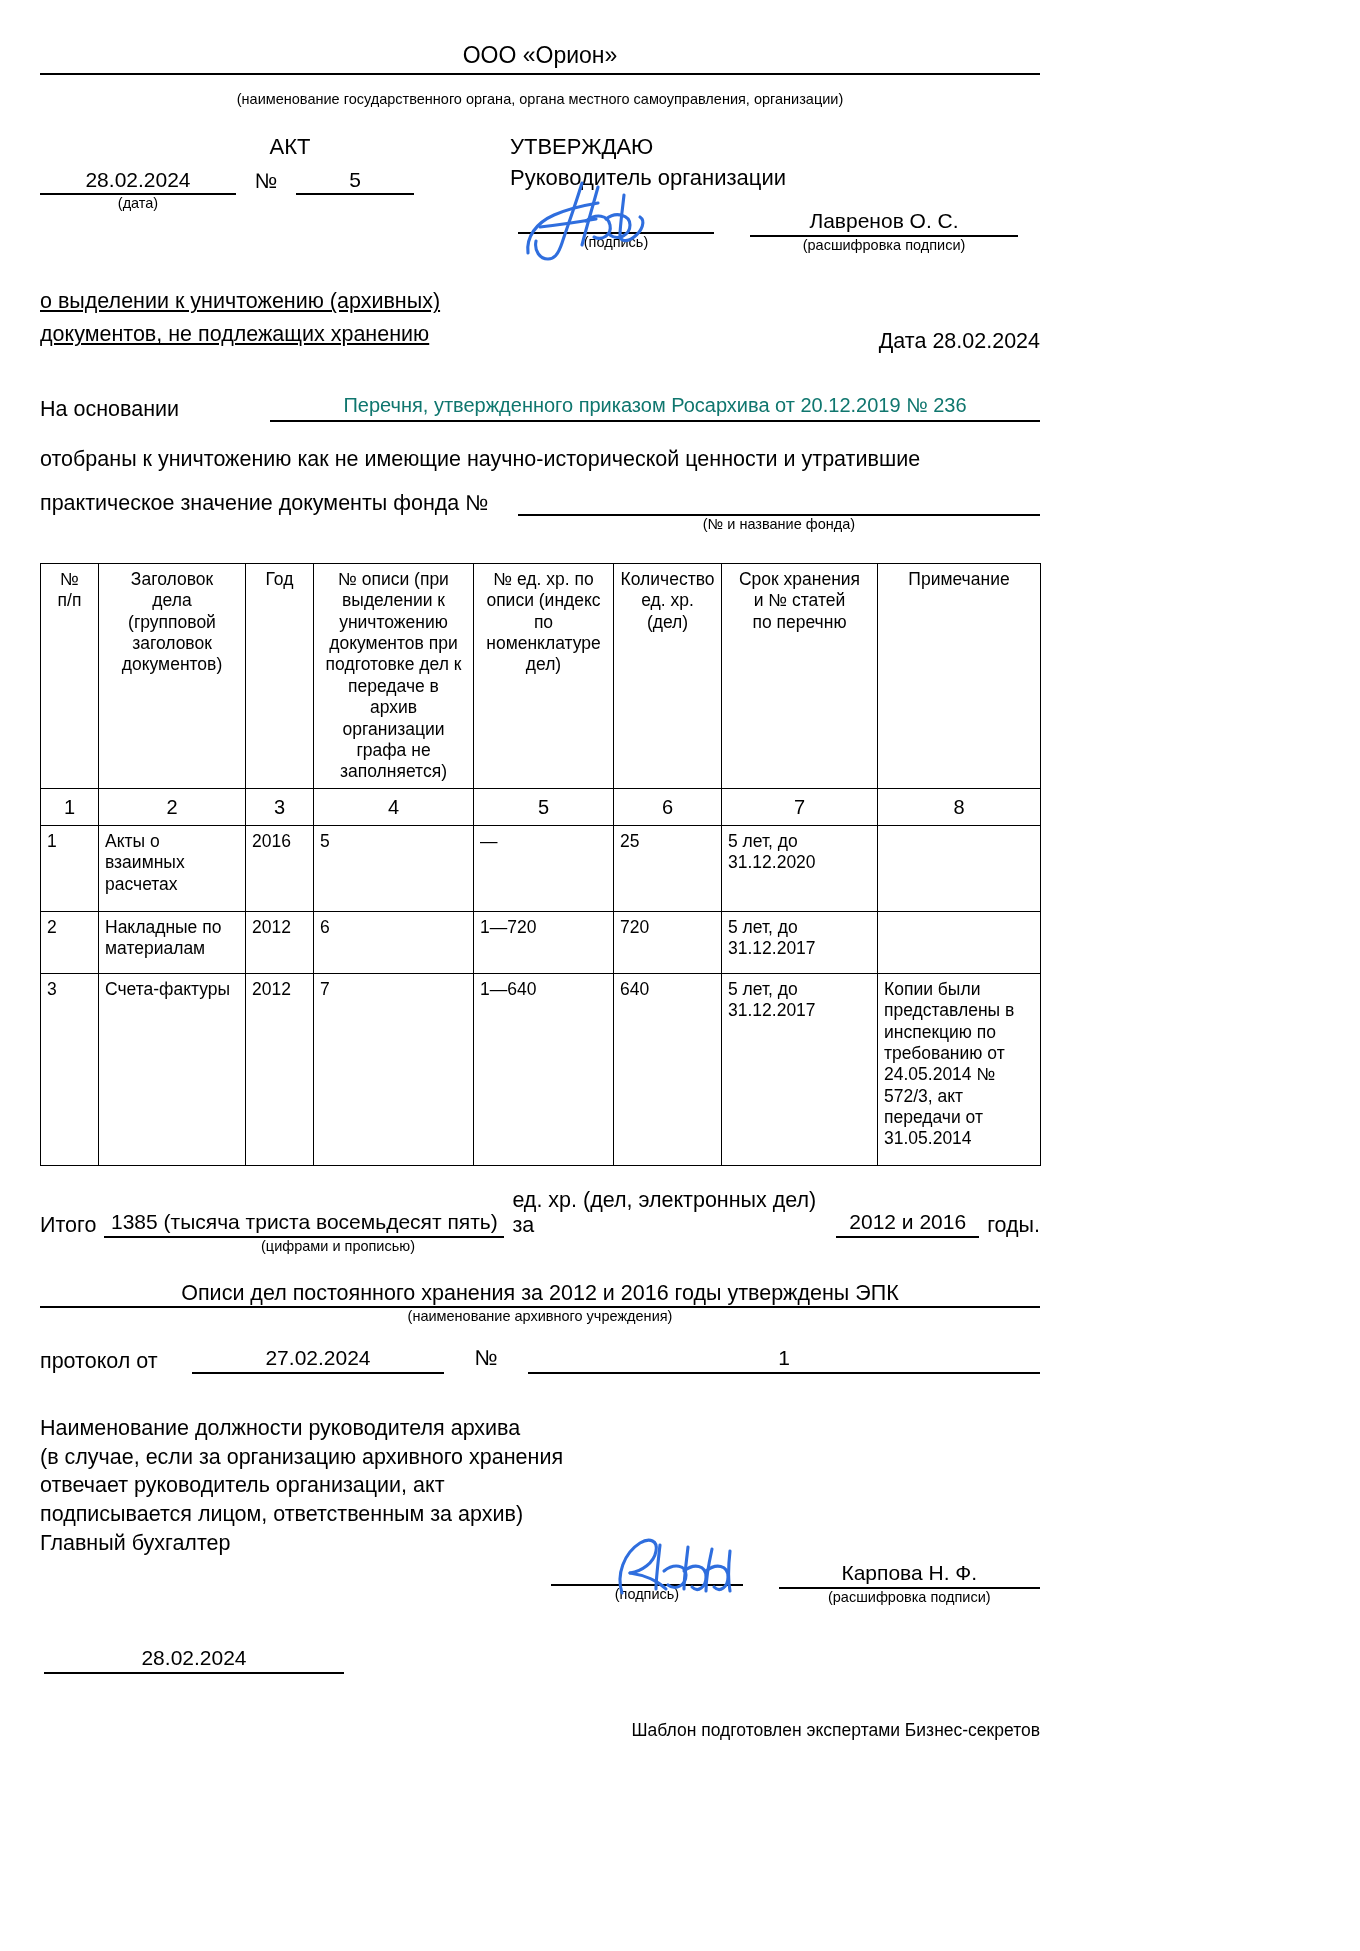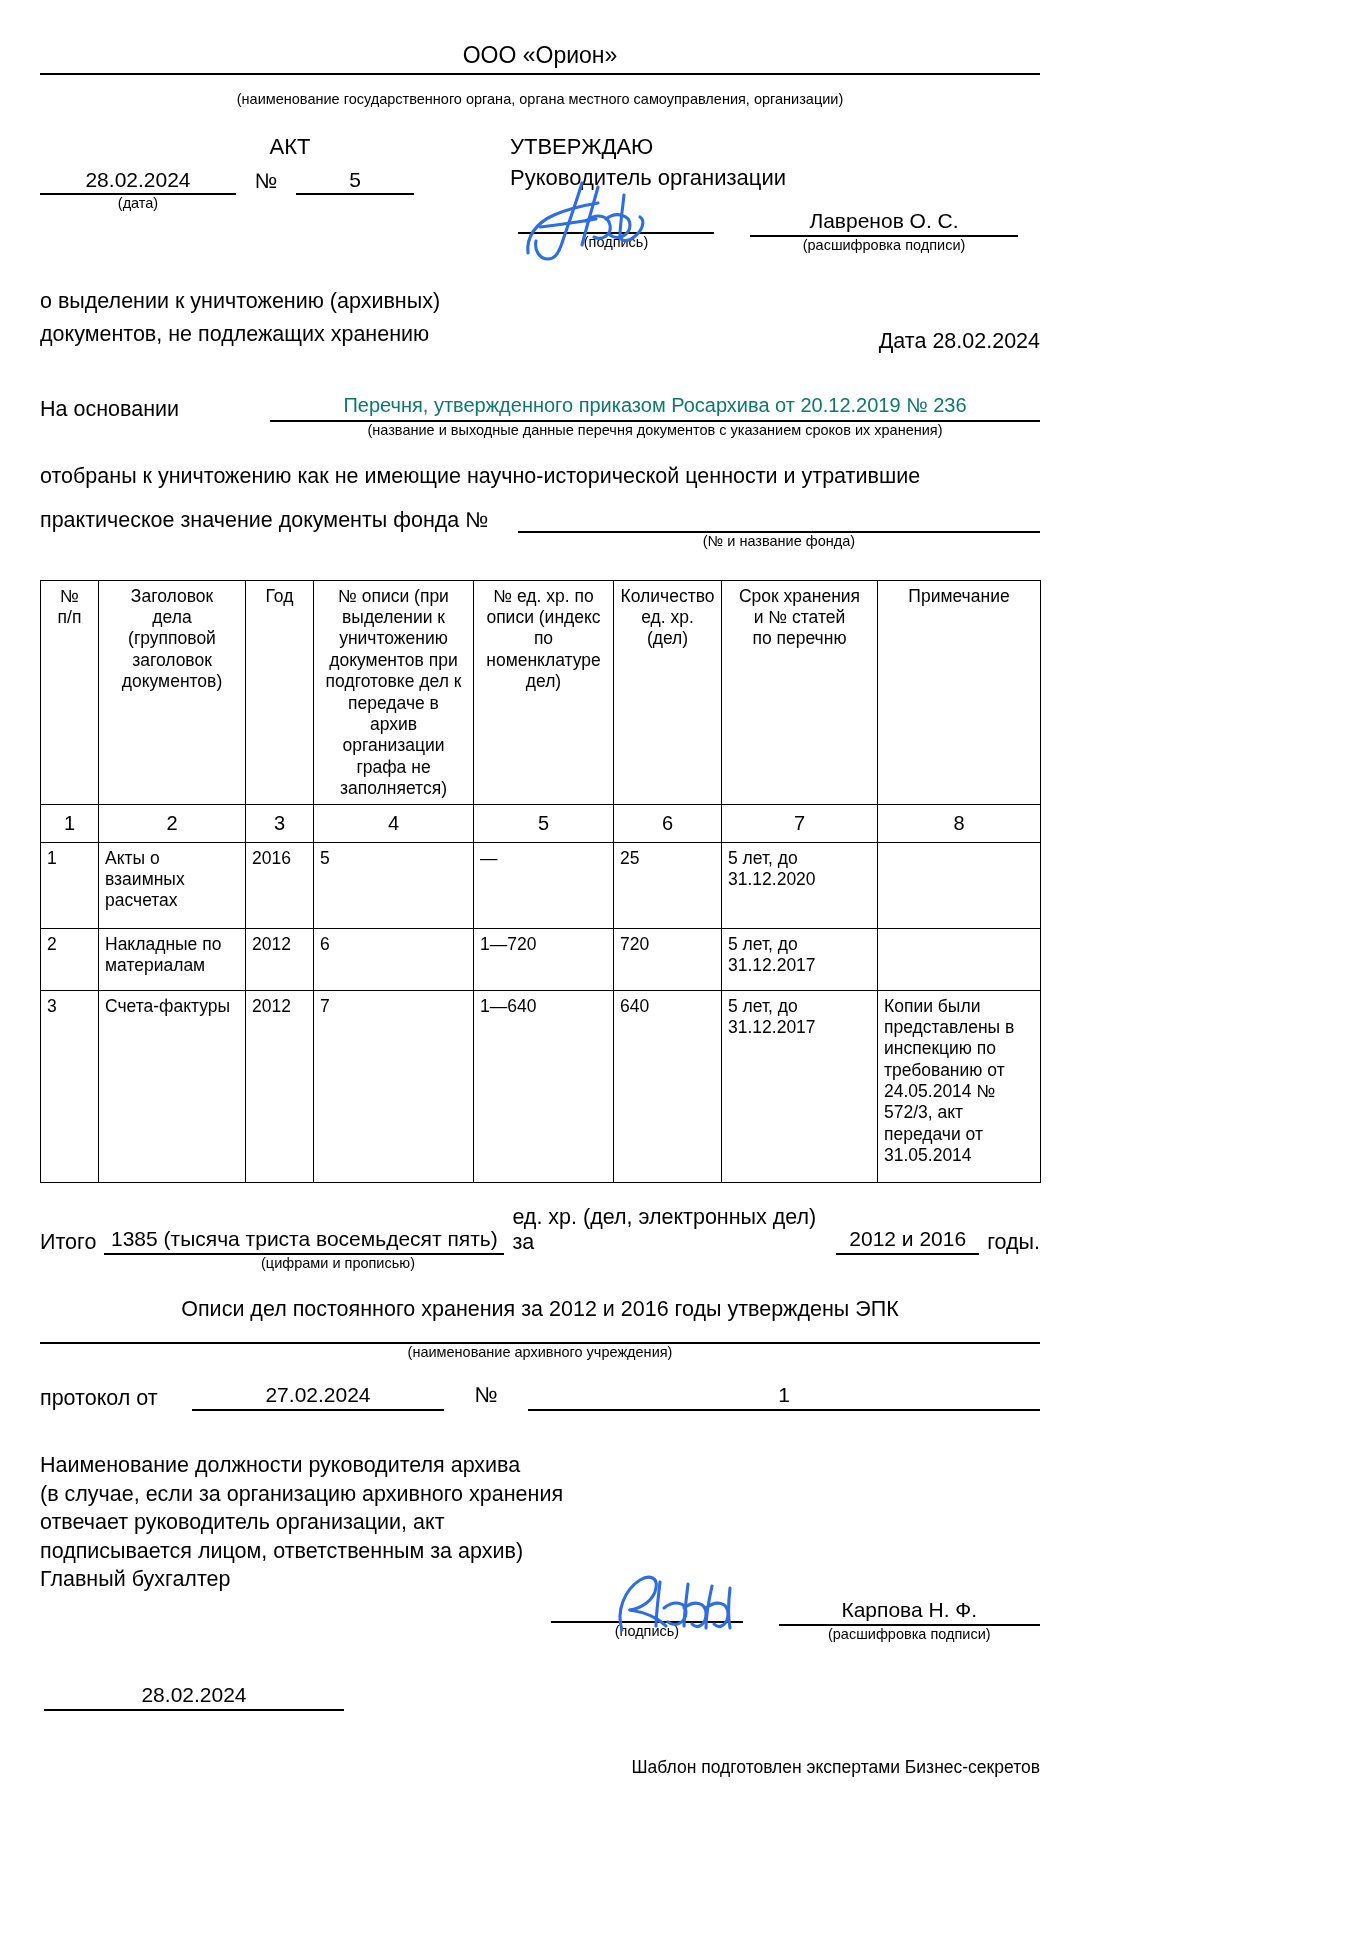--- a/index.html
+++ b/index.html
@@ -118,20 +118,21 @@
 
   .sign-svg {
     position: absolute;
     pointer-events: none;
   }
 
   .subject {
     font-size: 21.5px;
     line-height: 1.35;
     margin-top: 34px;
+    text-decoration: underline;
   }
   .date-approve {
     font-size: 21.5px;
   }
 
   
   .osn-row {
     display: flex;
     align-items: flex-end;
     margin-top: 40px;
@@ -205,21 +206,21 @@
   .tot-cap {
     width: 420px;
     margin-left: 78px;
   }
 
   .opisi-line {
     margin-top: 26px;
     font-size: 21.5px;
     text-align: center;
     border-bottom: 2px solid #000;
-    padding-bottom: 20px;
+    padding-bottom: 0;
   }
 
   .proto-row {
     display: flex;
     align-items: flex-end;
     margin-top: 22px;
   }
   .proto-label { font-size: 21.5px; width: 152px; }
   .proto-date {
     width: 252px;
@@ -329,23 +330,20 @@
         <div class="date-approve">Дата 28.02.2024</div>
       </div>
     </div>
 
     <div class="osn-row">
       <div class="osn-label">На основании</div>
       <div class="osn-field">Перечня, утвержденного приказом Росархива от 20.12.2019 № 236</div>
     </div>
     <div style="display:flex;">
       <div style="width:230px;"></div>
-      <div style="flex:1;">
-        <div class="caption">(название и выходные данные перечня документов с указанием сроков их хранения)</div>
-      </div>
     </div>
 
     <div class="para">отобраны к уничтожению как не имеющие научно-исторической ценности и утратившие</div>
 
     <div class="fond-row">
       <div class="fond-label">практическое значение документы фонда №</div>
       <div class="fond-field"></div>
     </div>
     <div style="display:flex;">
       <div style="width:478px;"></div>

